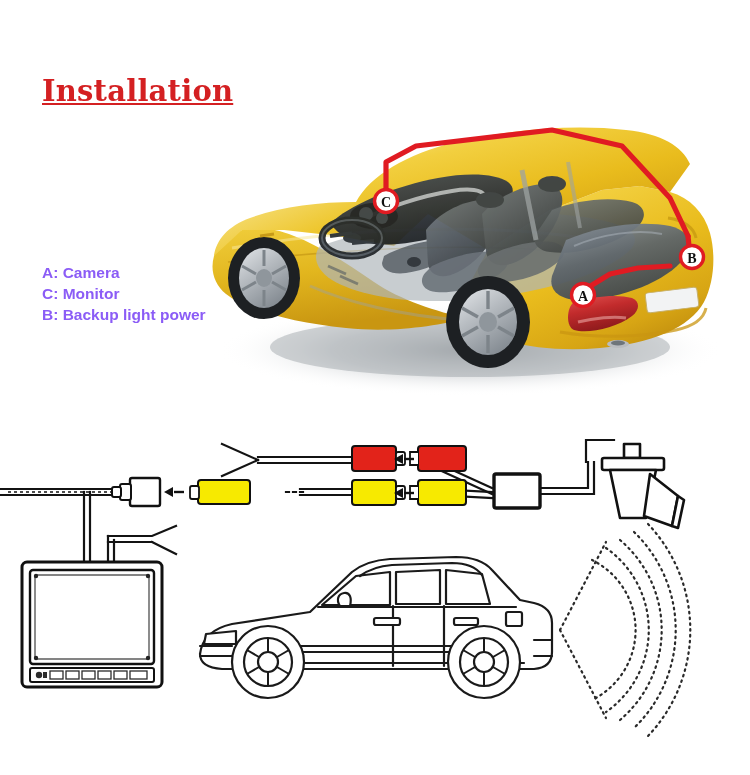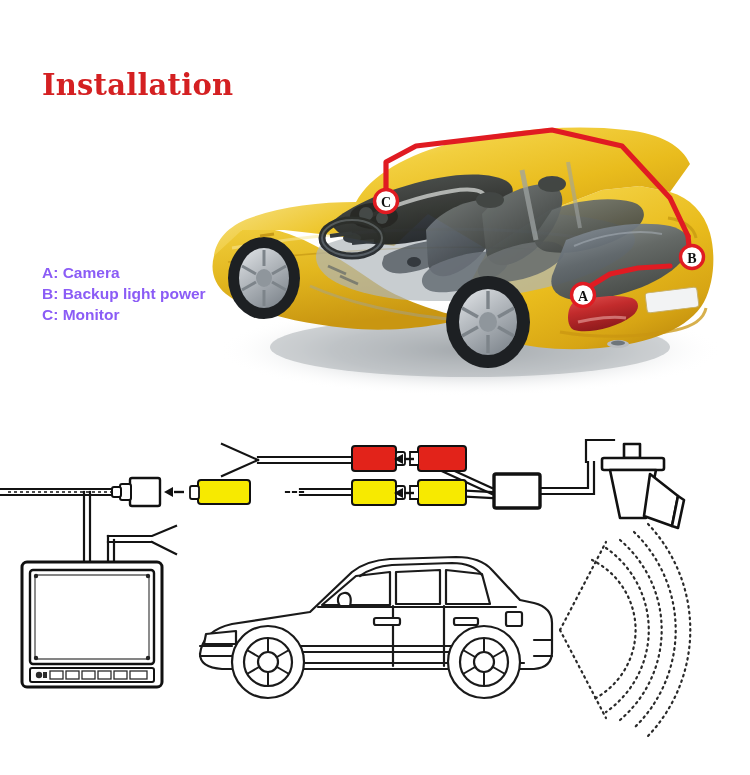--- a/index.html
+++ b/index.html
@@ -27,27 +27,28 @@
   
   #top-section {
     position: absolute;
     left: 0; top: 0;
     width: 750px;
     height: 400px;
   }
   #install-title {
     position: absolute;
     left: 42px;
-    top: 68px;
+    top: 74px;
     font-family: "DejaVu Serif", "Liberation Serif", serif;
     font-weight: bold;
     font-size: 29px;
     color: #d42022;
     letter-spacing: 0.2px;
     white-space: nowrap;
+    text-decoration: underline;
   }
   #legend {
     position: absolute;
     left: 42px;
     top: 262px;
     font-family: "Liberation Sans", sans-serif;
     font-weight: bold;
     font-size: 15.5px;
     color: #8b5cf6;
     line-height: 21px;
@@ -279,22 +280,22 @@
         </g>
         <g>
           <circle cx="413" cy="245" r="11.5" fill="#ffffff" stroke="#e01b22" stroke-width="3.4"></circle>
           <text x="413" y="250.5" text-anchor="middle" font-family="Liberation Serif, serif" font-size="14" font-weight="bold" fill="#111111">A</text>
         </g>
       </g>
     </svg>
 
     <div id="legend">
       <div>A: Camera</div>
+      <div>C: Monitor</div>
       <div>B: Backup light power</div>
-      <div>C: Monitor</div>
     </div>
   </div>
 
   <div id="bottom-section">
 
     <svg width="750" height="375" viewBox="0 0 750 375">
 
       <g fill="none" stroke="#131313" stroke-width="2.2" stroke-linecap="square">
 
         <g>

